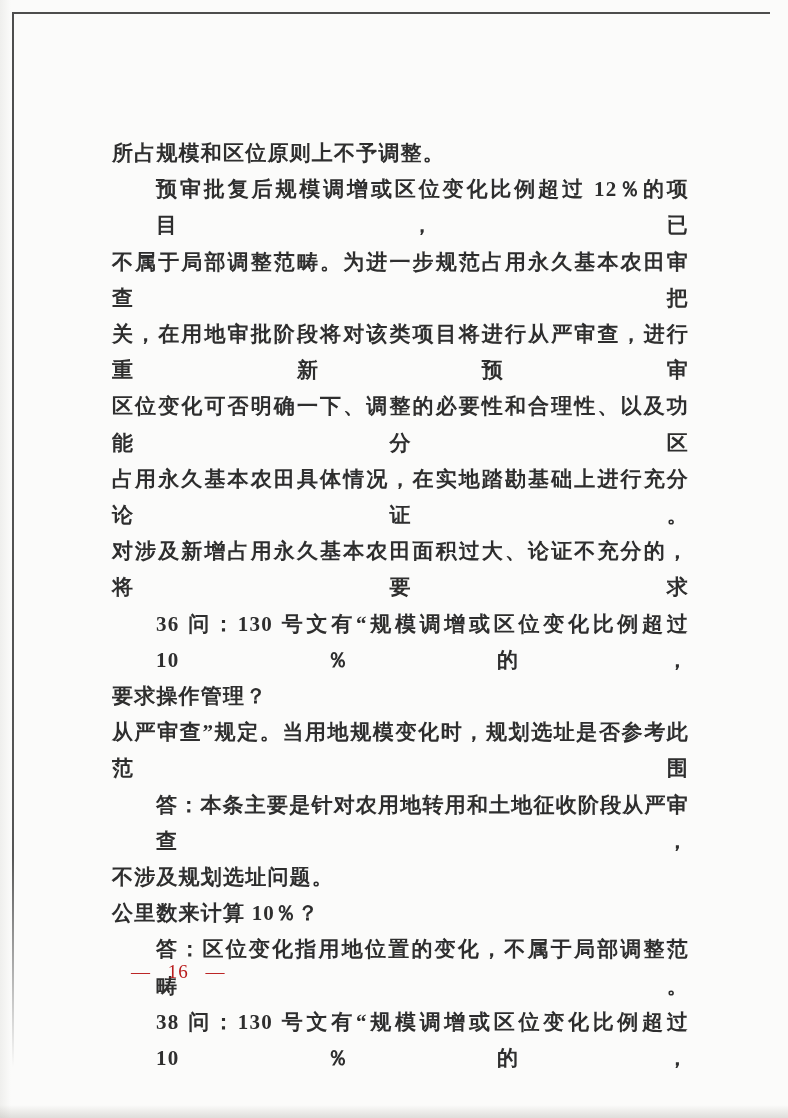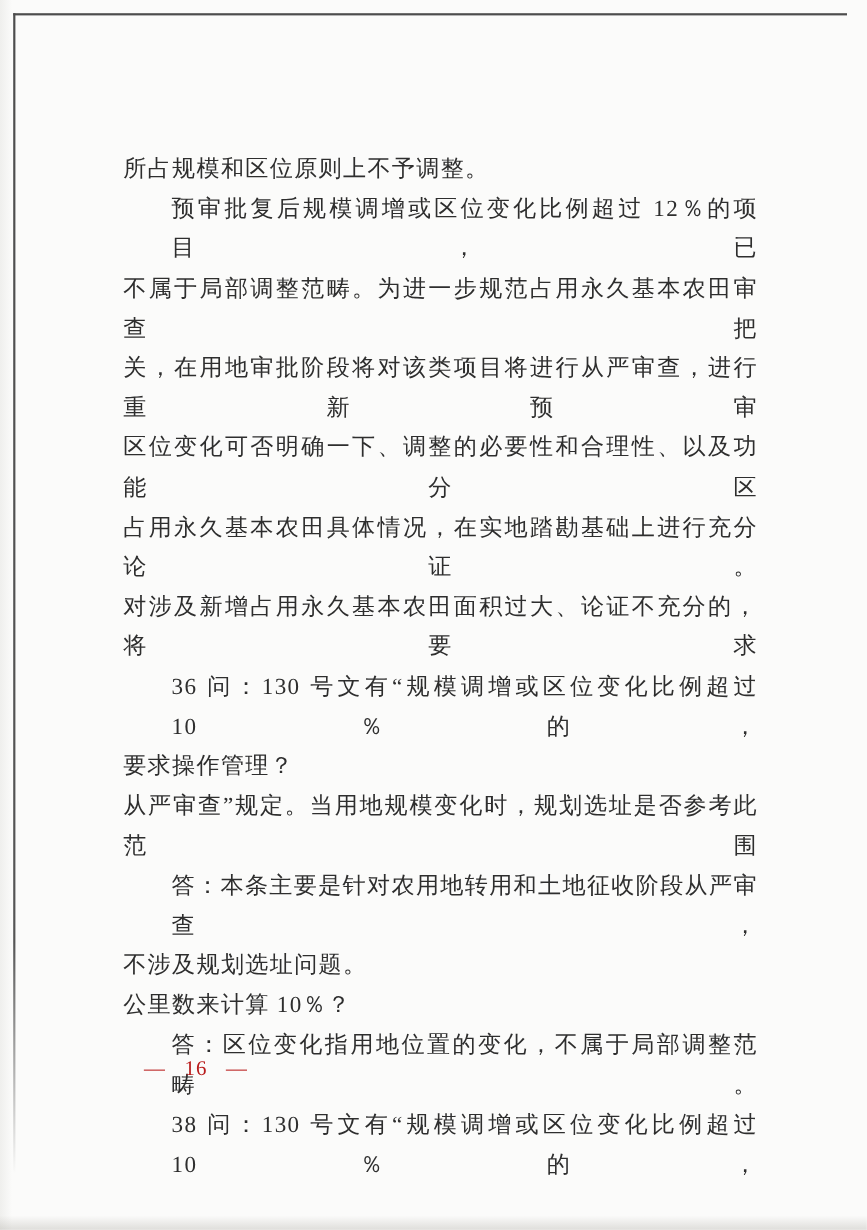--- a/index.html
+++ b/index.html
@@ -44,20 +44,21 @@
     left: 112px;
     top: 135px;
     width: 577px;
     font-size: 21px;
     line-height: 36.2px;
     letter-spacing: 1.2px;
     color: #2e2e2e;
   }
   .line {
     text-align: left;
+    font-weight: bold;
   }
   .line.fill {
     text-align: justify;
     text-align-last: justify;
   }
   .line.indent {
     padding-left: 44px;
   }
   
   .page-number {

